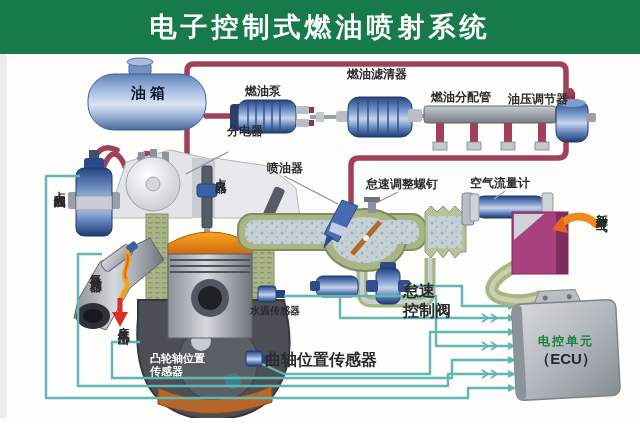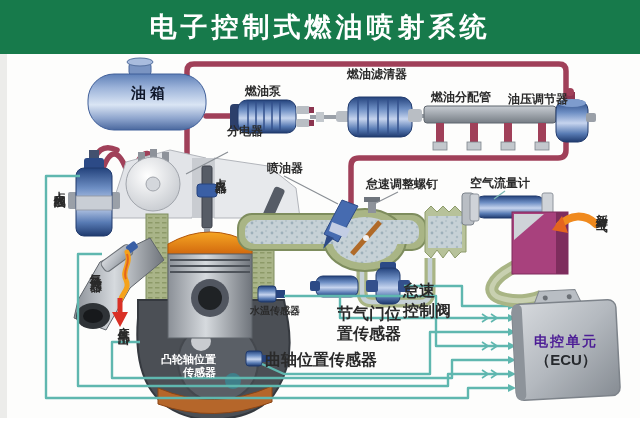--- a/index.html
+++ b/index.html
@@ -10,23 +10,23 @@
   .hdr .t{color:#ffffff;font-size:27px;font-weight:700;letter-spacing:4px;}
   #canvas{position:absolute;left:0;top:54px;}
   .edgeL{position:absolute;left:0;top:54px;width:7px;height:372px;background:#ececea;}
   .edgeB{position:absolute;left:0;top:418px;width:640px;height:8px;background:#e7e7e5;border-top:1px solid #d6d6d3;}
   .lbl{position:absolute;font-weight:700;font-size:12px;color:#2a2a2a;
        white-space:pre-line;line-height:1.22;z-index:5;}
   .v{writing-mode:vertical-rl;text-orientation:upright;letter-spacing:2px;}
   .small{font-size:10px;}
   .mid{font-size:16px;}
   .big{font-size:15px;color:#0f172a;letter-spacing:4px;}
-  .white{color:#ffffff;text-align:right;font-size:11px;}
+  .white{color:#ffffff;text-align:left;font-size:11px;font-family:Liberation Mono, monospace;}
   .ecuTxt{position:absolute;left:523px;top:333px;width:86px;text-align:center;z-index:6;}
-  .ecuTxt .l1{font-weight:700;font-size:14px;color:#4c1d95;letter-spacing:2px;}
+  .ecuTxt .l1{font-weight:700;font-size:12px;color:#15803d;letter-spacing:2px;}
   .ecuTxt .l2{font-weight:700;font-size:15px;color:#26292d;}
 </style>
 </head>
 <body>
 
 <div id="stage">
   <div class="hdr">
     <span class="t">电子控制式燃油喷射系统</span>
   </div>
 
@@ -322,22 +322,20 @@
   <div class="lbl" style="left:227px;top:124px;">分电器</div>
   <div class="lbl" style="left:267px;top:161px;">喷油器</div>
   <div class="lbl v" style="left:52px;top:181px;">点火线圈</div>
   <div class="lbl v" style="left:213px;top:168px;">点火器</div>
   <div class="lbl" style="left:366px;top:177px;">怠速调整螺钉</div>
   <div class="lbl" style="left:470px;top:176px;">空气流量计</div>
   <div class="lbl v" style="left:594px;top:204px;">新鲜空气</div>
   <div class="lbl v" style="left:88px;top:265px;">氧传感器</div>
   <div class="lbl v" style="left:116px;top:317px;">废气排出</div>
   <div class="lbl small" style="left:250px;top:305px;">水温传感器</div>
-  <div class="lbl mid" style="left:337px;top:304px;">节气门位
-置传感器</div>
   <div class="lbl mid" style="left:403px;top:281px;">怠速
 控制阀</div>
   <div class="lbl white" style="left:150px;top:353px;width:66px;">凸轮轴位置
 传感器</div>
   <div class="lbl mid" style="left:265px;top:350px;">曲轴位置传感器</div>
   <div class="ecuTxt">
     <div class="l1">电控单元</div>
     <div class="l2">（ECU）</div>
   </div>
 </div>

